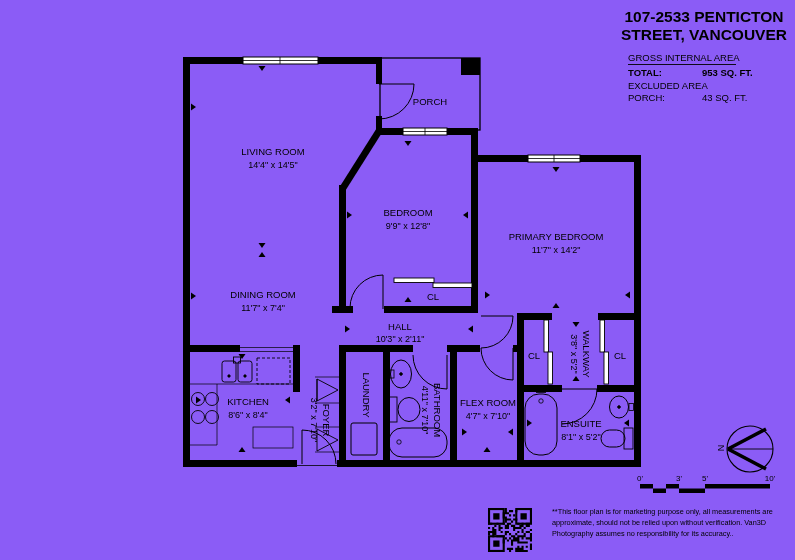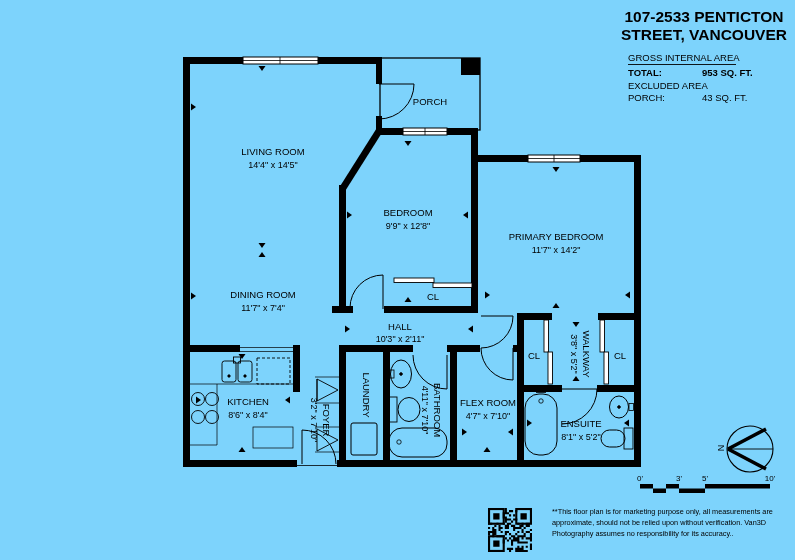--- a/index.html
+++ b/index.html
@@ -1,16 +1,16 @@
 <!DOCTYPE html>
 <html><head>
 <meta charset="utf-8">
 <style>
   html,body{margin:0;padding:0;background:#ffffff;}
-  .page{position:relative;width:795px;height:560px;background:#7dd3fc;overflow:hidden;
+  .page{position:relative;width:795px;height:560px;background:#8b5cf6;overflow:hidden;
         font-family:"Liberation Sans", sans-serif;}
   svg text{font-family:"Liberation Sans", sans-serif;fill:#000;}
   .room-name{font-size:9.5px;}
   .room-dims{font-size:9px;}
   .title-line{font-size:15.5px;font-weight:bold;}
   .area-head{font-size:9.5px;}
   .area-bold{font-size:9.5px;font-weight:bold;}
   .area-reg{font-size:9.5px;}
   .scale-label{font-size:8px;}
   .disclaimer{font-size:7.3px;}

